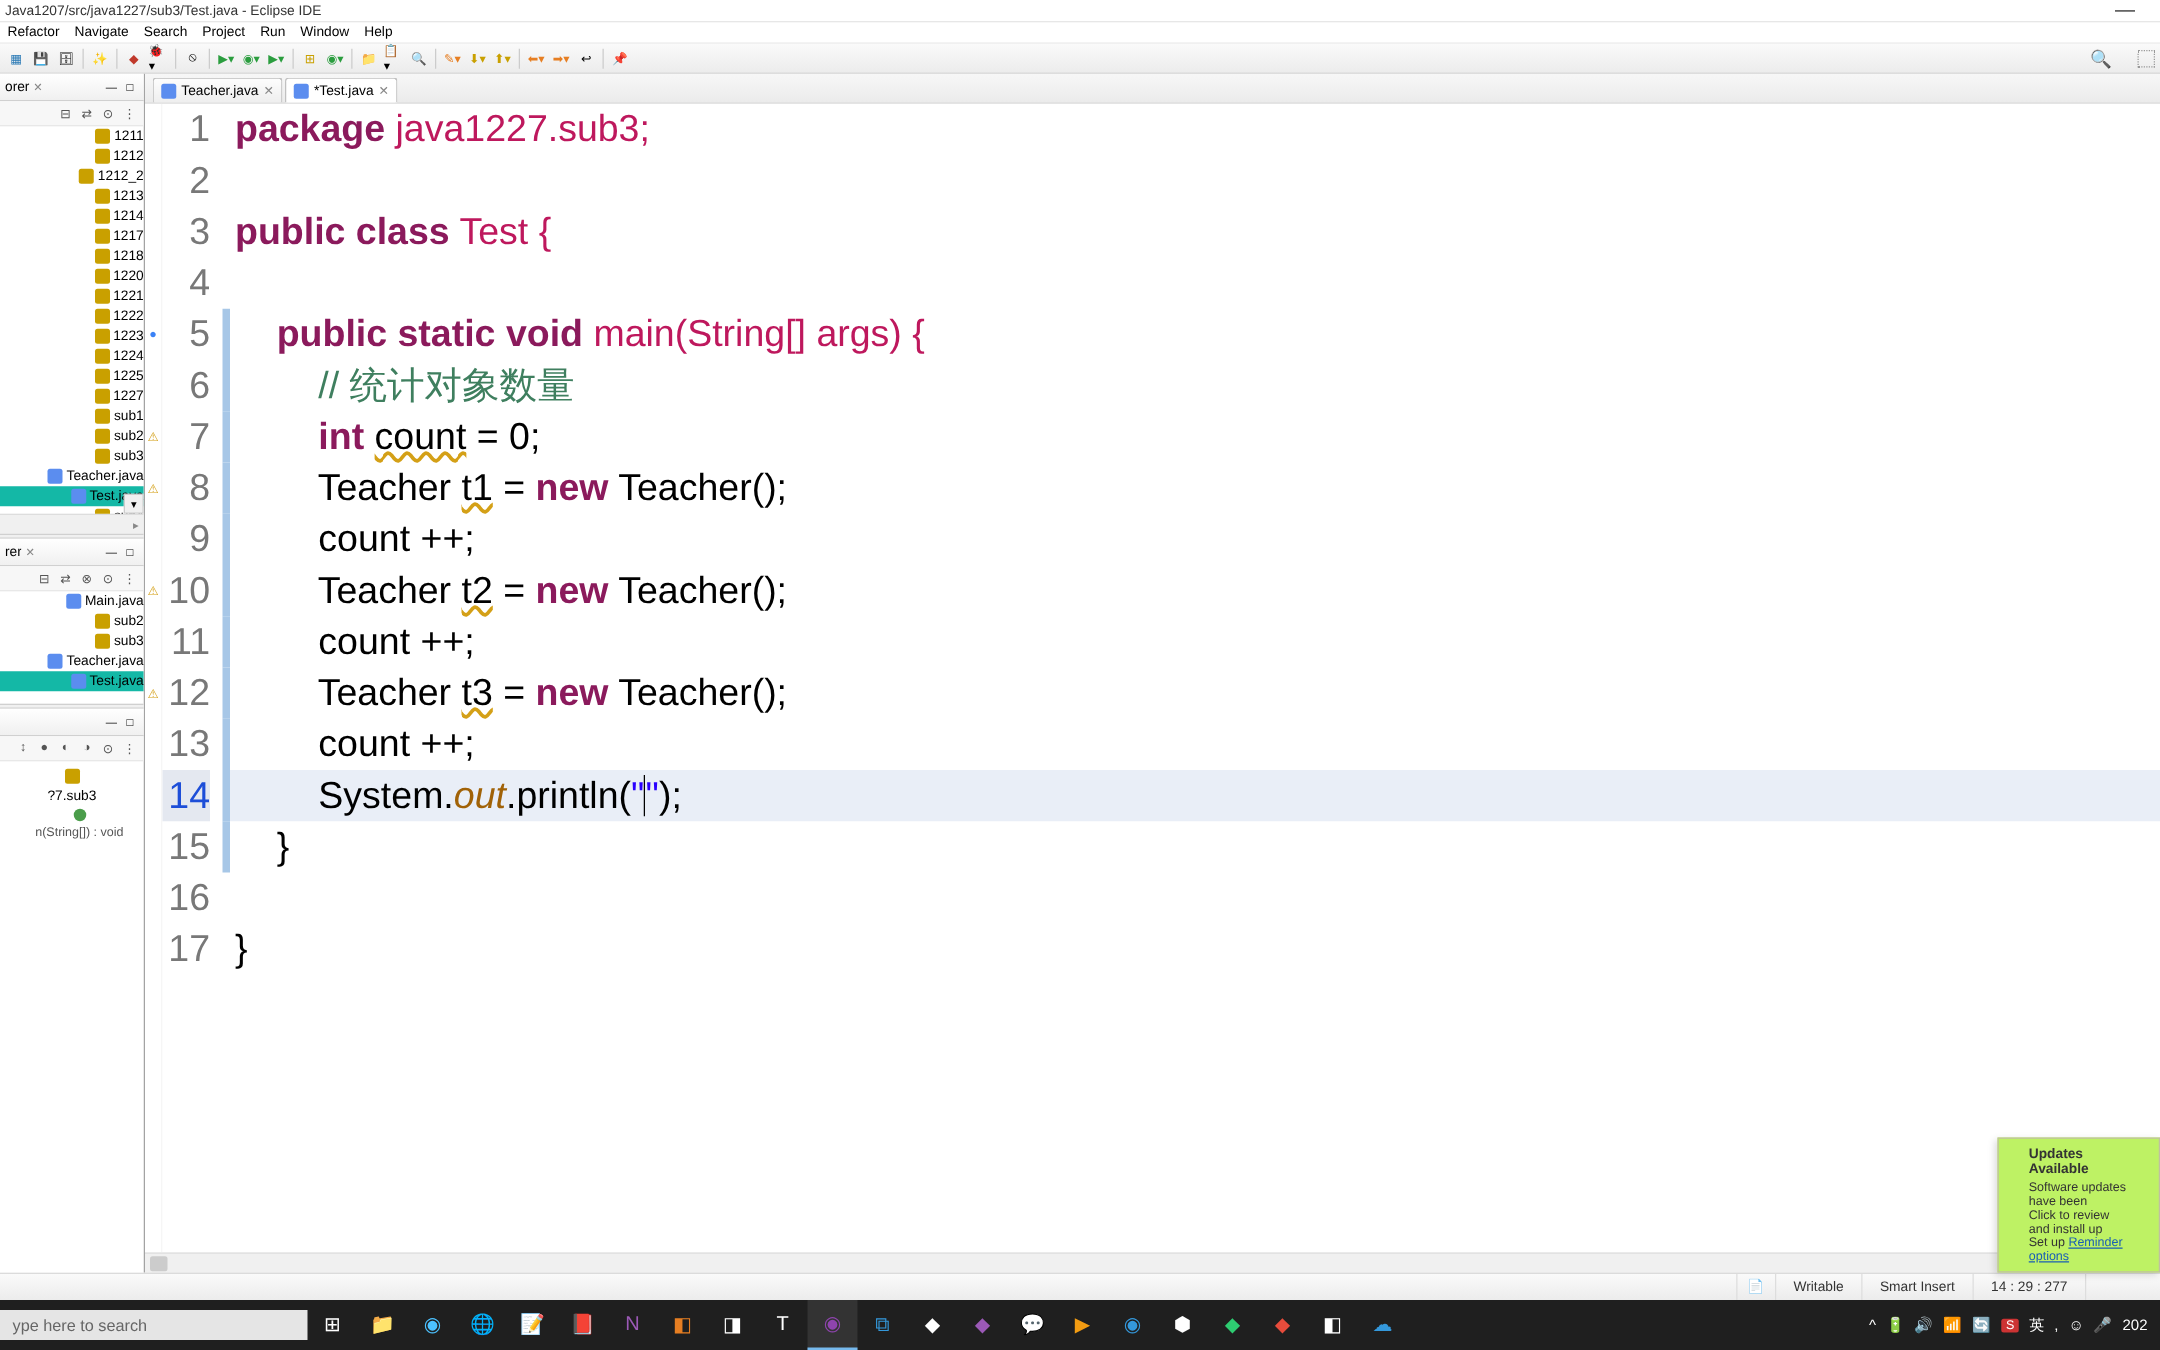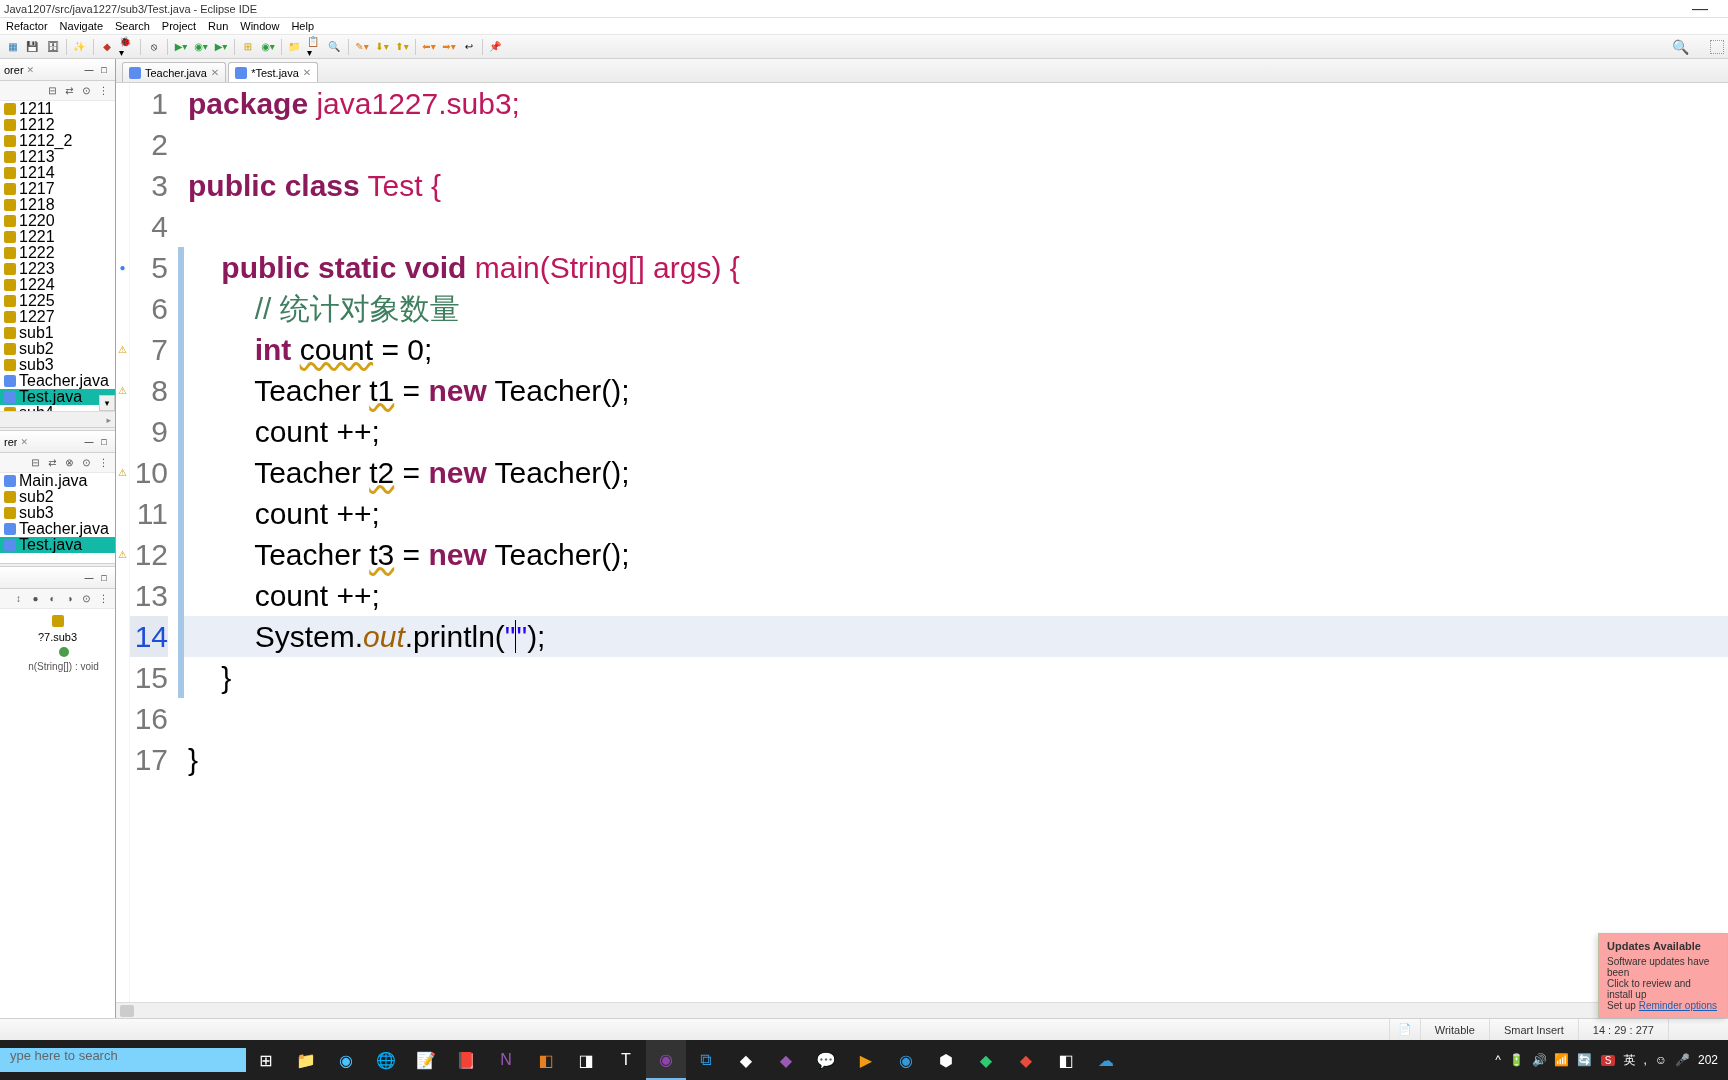--- a/index.html
+++ b/index.html
@@ -30,21 +30,21 @@
 
 
 .left-col { width: 116px; display: flex; flex-direction: column; border-right: 1px solid #a3a3a3; background: #fff; overflow: hidden; }
 .view-tab { height: 22px; background: linear-gradient(#fff,#f0f0f0); border-bottom: 1px solid #d0d0d0; display: flex; align-items: center; font-size: 11px; padding: 0 4px; gap: 3px; }
 .view-tab .vname { flex: 0 0 auto; overflow: hidden; white-space: nowrap; }
 .view-tab .vctrls { margin-left: auto; display: flex; gap: 1px; }
 .view-tab .vctrls span { width: 14px; height: 14px; display: inline-flex; align-items: center; justify-content: center; font-size: 9px; border: 1px solid transparent; cursor: pointer; }
 .view-toolbar { height: 20px; background: #f7f7f7; border-bottom: 1px solid #e8e8e8; display: flex; align-items: center; justify-content: flex-end; padding-right: 4px; gap: 2px; }
 .view-toolbar span { width: 15px; height: 15px; font-size: 10px; display: inline-flex; align-items: center; justify-content: center; cursor: pointer; color: #555; }
 .tree { flex: 1; overflow: hidden; position: relative; }
-.tree-item { font-size: 16px; height: 16px; display: flex; align-items: center; padding-left: 4px; gap: 3px; cursor: pointer; white-space: nowrap; }
+.tree-item { font-size: 11px; height: 16px; display: flex; align-items: center; padding-left: 4px; gap: 3px; cursor: pointer; white-space: nowrap; justify-content: flex-end; }
 .tree-item.sel { background: #14b8a6; }
 .ficon { width: 12px; height: 12px; display: inline-block; }
 .ficon.pkg { background: #c9a000; border-radius: 2px; }
 .ficon.java { background: #5b8def; border-radius: 2px; }
 .scroll-arrow { position: absolute; bottom: 0; right: 0; width: 16px; height: 16px; background: #f0f0f0; border: 1px solid #ccc; font-size: 9px; display: flex; align-items: center; justify-content: center; cursor: pointer; }
 .pane-sep { height: 4px; background: #f0f0f0; border-top: 1px solid #d0d0d0; border-bottom: 1px solid #d0d0d0; cursor: ns-resize; }
 .outline-body { flex: 1; padding: 4px; font-size: 11px; }
 .outline-item { padding: 2px 4px; cursor: pointer; display: flex; align-items: center; gap: 4px; flex-direction: column; }
 .outline-item .m { width: 10px; height: 10px; border-radius: 50%; background: #4a9d4a; display: inline-block; }
 .outline-sub { padding-left: 16px; font-size: 10px; color: #555; }
@@ -81,27 +81,27 @@
 .hscroll { height: 16px; background: #f0f0f0; border-top: 1px solid #ddd; position: relative; }
 .hscroll .thumb { position: absolute; left: 4px; top: 2px; width: 14px; height: 12px; background: #ccc; border-radius: 2px; }
 
 
 .status-bar { height: 22px; background: linear-gradient(#fafafa,#ececec); border-top: 1px solid #d0d0d0; display: flex; align-items: center; font-size: 11px; color: #333; }
 .status-bar .cell { padding: 0 14px; border-left: 1px solid #ddd; height: 100%; display: flex; align-items: center; }
 .status-bar .spacer { flex: 1; }
 .status-bar .icon-cell { padding: 0 8px; }
 
 
-.updates-popup { position: absolute; right: 0; bottom: 62px; width: 130px; background: #fca5a5; border: 1px solid #c0c0a0; box-shadow: -2px 2px 6px rgba(0,0,0,.15); padding: 6px 8px; font-size: 10px; color: #333; }
+.updates-popup { position: absolute; right: 0; bottom: 62px; width: 130px; background: #bef264; border: 1px solid #c0c0a0; box-shadow: -2px 2px 6px rgba(0,0,0,.15); padding: 6px 24px; font-size: 10px; color: #333; }
 .updates-popup .ut { font-weight: bold; font-size: 11px; margin-bottom: 4px; }
 .updates-popup a { color: #1a5fb4; text-decoration: underline; cursor: pointer; }
 
 
 .win-taskbar { height: 40px; background: #1f1f1f; display: flex; align-items: center; color: #fff; }
-.win-search { width: 246px; height: 24px; background: #7dd3fc; color: #666; display: flex; padding-left: 10px; font-size: 13px; }
+.win-search { width: 246px; height: 24px; background: #e5e5e5; color: #666; display: flex; align-items: center; padding-left: 10px; font-size: 13px; }
 .task-btn { width: 40px; height: 40px; display: flex; align-items: center; justify-content: center; cursor: pointer; font-size: 16px; }
 .task-btn.active { background: #333; border-bottom: 2px solid #76b9ed; }
 .tray { margin-left: auto; display: flex; align-items: center; gap: 8px; padding: 0 10px; font-size: 12px; }
 .tray .tr-icon { cursor: pointer; }
 .ime-pill { background: #c33; padding: 0 4px; border-radius: 2px; font-size: 10px; }
 </style>
 </head>
 <body>
 
 <div class="title-bar">

